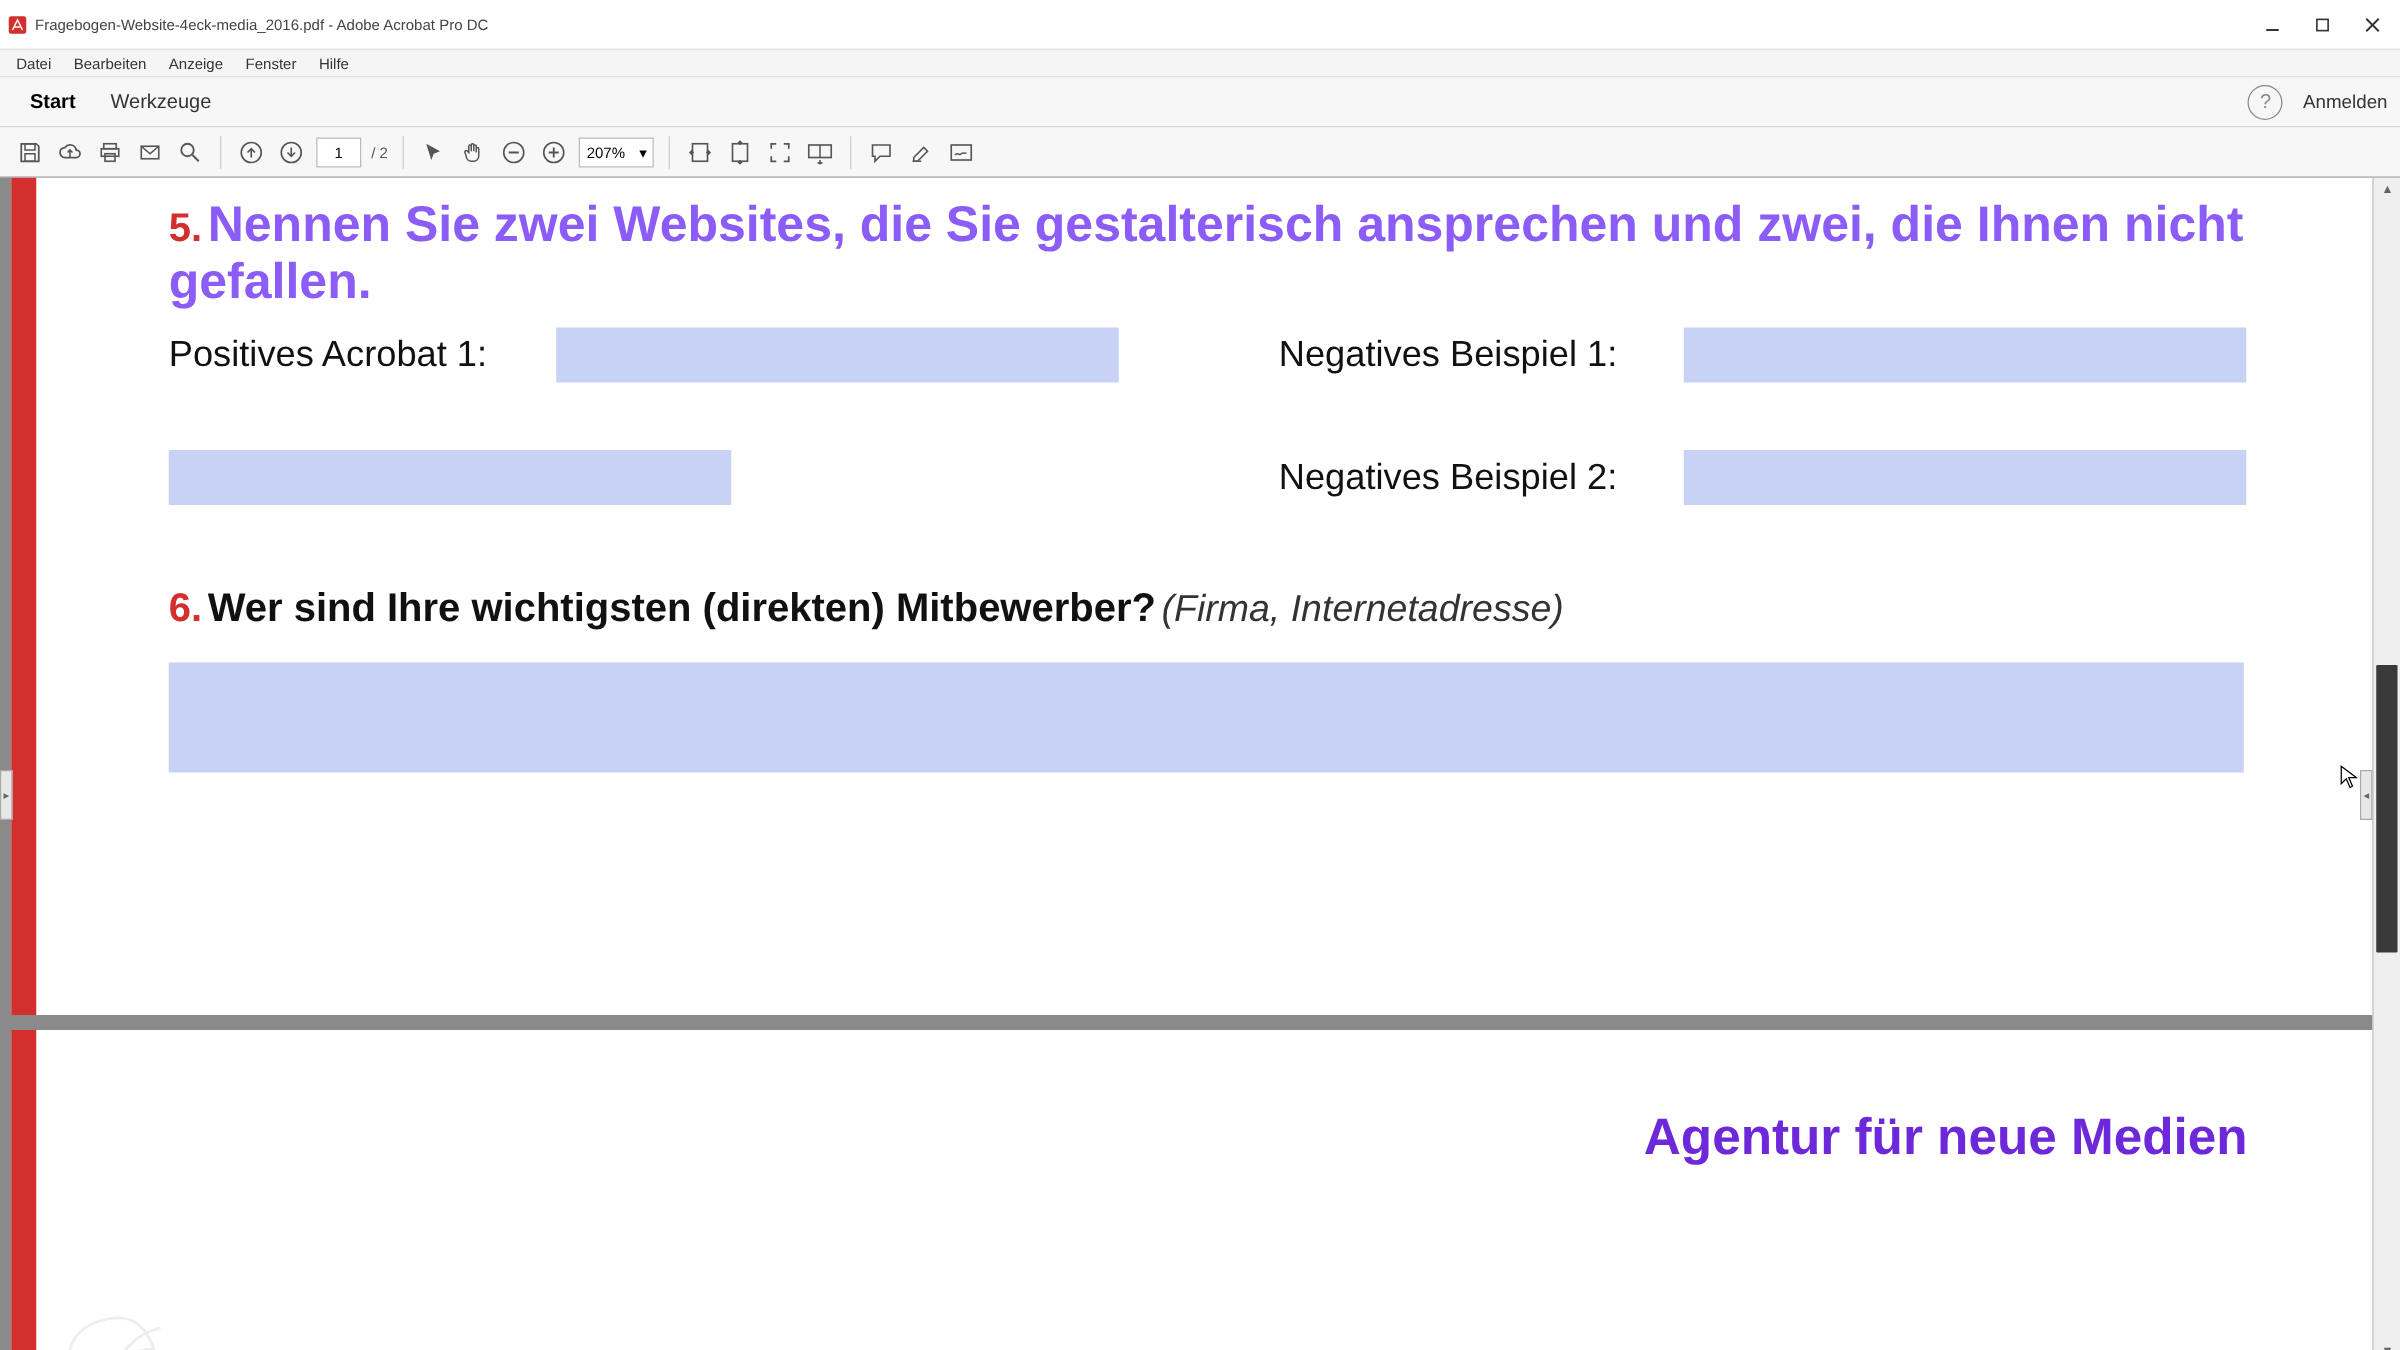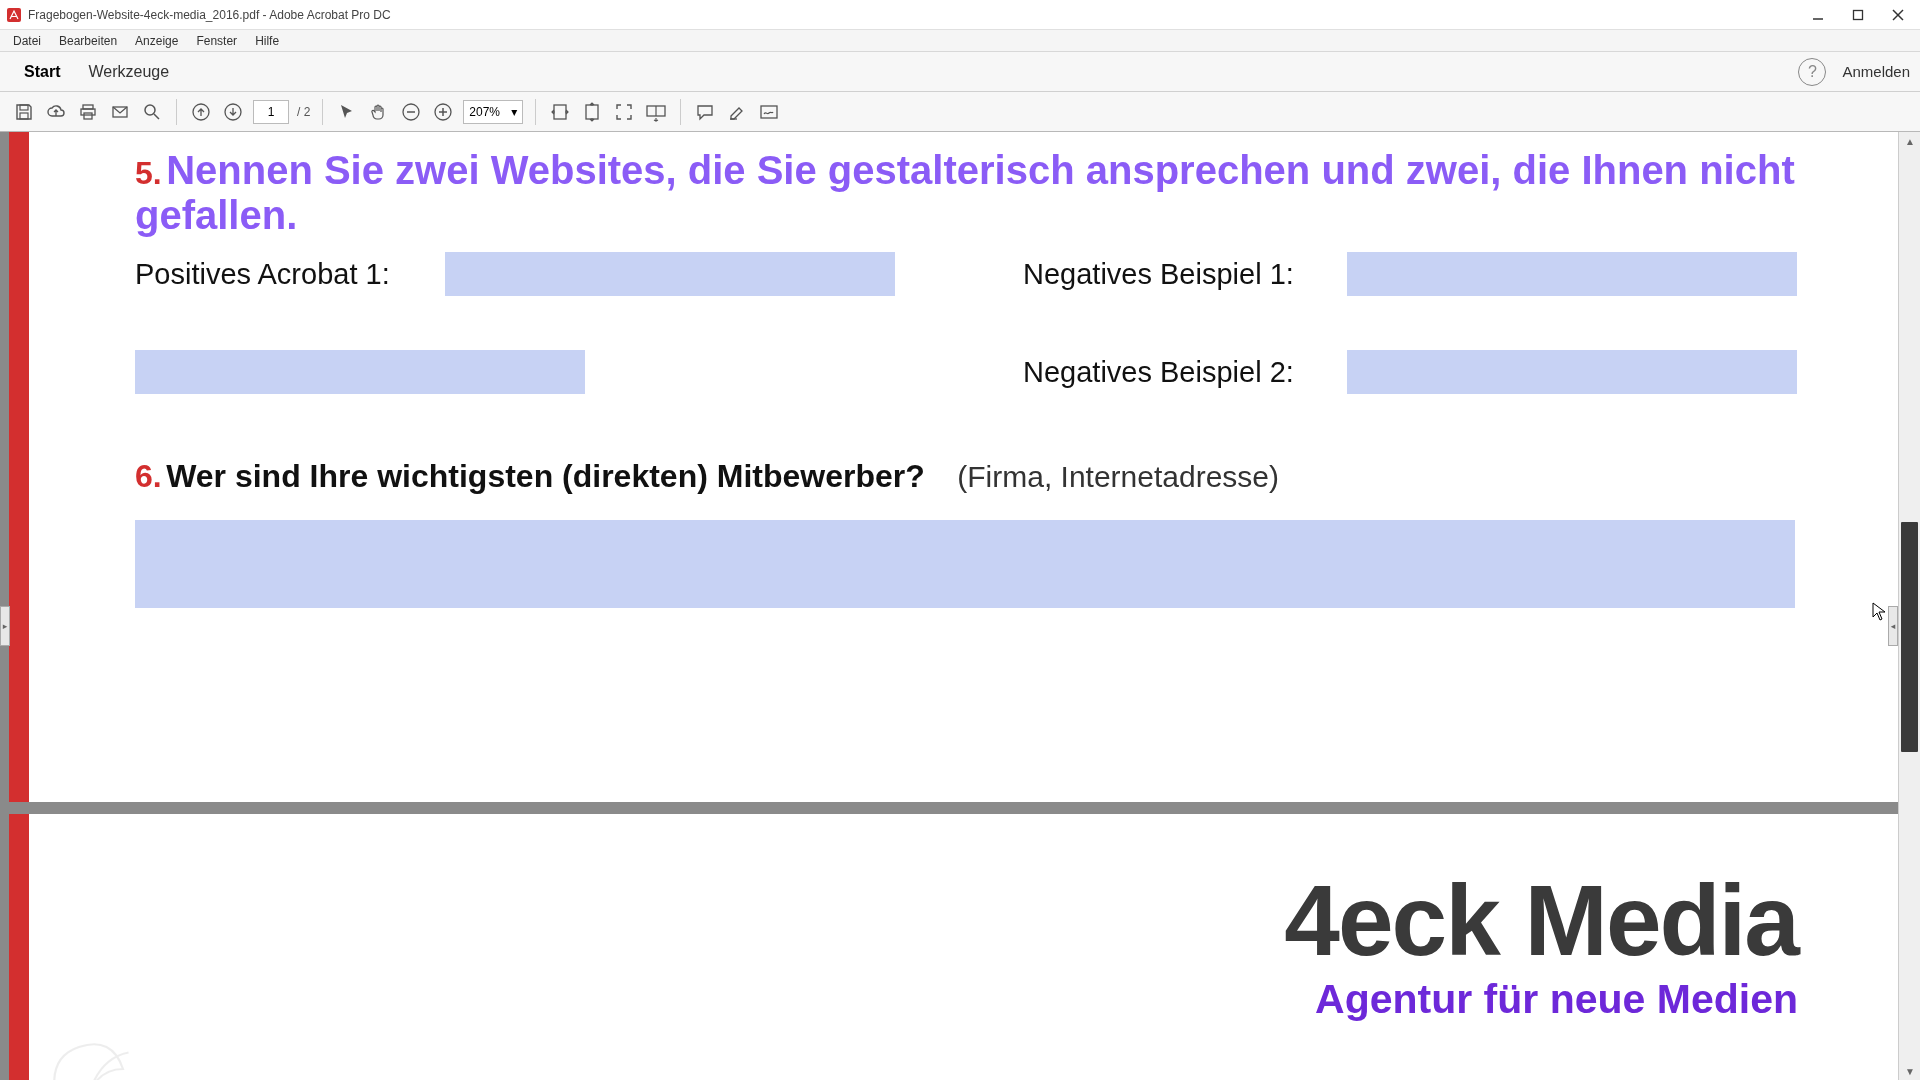--- a/index.html
+++ b/index.html
@@ -1,19 +1,19 @@
 <!DOCTYPE html>
 <html><head>
 <meta charset="utf-8">
 <style>
 * { margin: 0; padding: 0; box-sizing: border-box; font-family: "Segoe UI", Arial, sans-serif; }
 html, body { width: 1920px; height: 1080px; overflow: hidden; background: #fff; }
 
 
-.titlebar { height: 30px; background: #fff; display: flex; align-items: center; padding: 0 6px; border-bottom: 1px solid #e0e0e0; }
+.titlebar { height: 40px; background: #fff; display: flex; align-items: center; padding: 0 6px; border-bottom: 1px solid #e0e0e0; }
 .titlebar .app-icon { width: 16px; height: 16px; margin-right: 6px; }
 .titlebar .title-text { font-size: 12px; color: #444; flex: 1; }
 .titlebar .win-controls { display: flex; gap: 24px; margin-right: 8px; }
 .titlebar .win-btn { width: 16px; height: 16px; display: flex; align-items: center; justify-content: center; color: #555; font-size: 14px; }
 
 
 .menubar { height: 22px; background: #f5f5f5; display: flex; align-items: center; padding: 0 4px; border-bottom: 1px solid #d8d8d8; }
 .menubar span { font-size: 12px; color: #333; padding: 0 9px; }
 
 
@@ -60,21 +60,21 @@
 .r1 .field-label, .r2 .field-label { width: 310px; }
 .r1 .form-field, .r2 .form-field { width: 450px; }
 .r1b { top: 120px; left: 888px; }
 .r2b { top: 218px; left: 888px; }
 .r1b .field-label, .r2b .field-label { width: 324px; }
 .r1b .form-field, .r2b .form-field { width: 450px; }
 
 .q6 { position: absolute; top: 326px; }
 .q6 .num { color: #d32f2f; font-weight: 700; font-size: 32px; }
 .q6 .txt { color: #111; font-weight: 700; font-size: 32px; }
-.q6 .hint { color: #333; font-size: 30px; font-weight: 400; margin-left: 28px; }
+.q6 .hint { color: #333; font-style: italic; font-size: 30px; font-weight: 400; }
 
 .big-field { position: absolute; top: 388px; left: 0; width: 1660px; height: 88px; background: #c7d2f4; }
 
 
 .page-gap { position: absolute; left: 9px; right: 0; top: 670px; height: 12px; background: #8a8a8a; }
 
 
 .page.p2 { top: 682px; height: 420px; }
 .page.p2 .red-bar { top: 0; }
 .page.p2 .content { position: absolute; left: 126px; right: 50px; top: 0; }
@@ -316,21 +316,20 @@
         <div class="red-bar"></div>
         <div class="content">
           <div class="watermark">
             <svg viewBox="0 0 100 100">
                 <path d="M20 80 Q10 40 40 30 Q70 20 80 50 Q60 50 50 70 Q40 90 20 80" fill="none" stroke="#bbb" stroke-width="2"></path>
                 <path d="M50 70 Q60 40 85 35" fill="none" stroke="#bbb" stroke-width="2"></path>
               </svg>
           </div>
 
           <div class="logo">
-            <div class="logo-main">4eck Media</div>
             <div class="logo-sub">Agentur für neue Medien</div>
           </div>
 
         </div>
       </div>
 
     </div>
 
     <div class="scrollbar">
       <div class="arrow up">▲</div>

